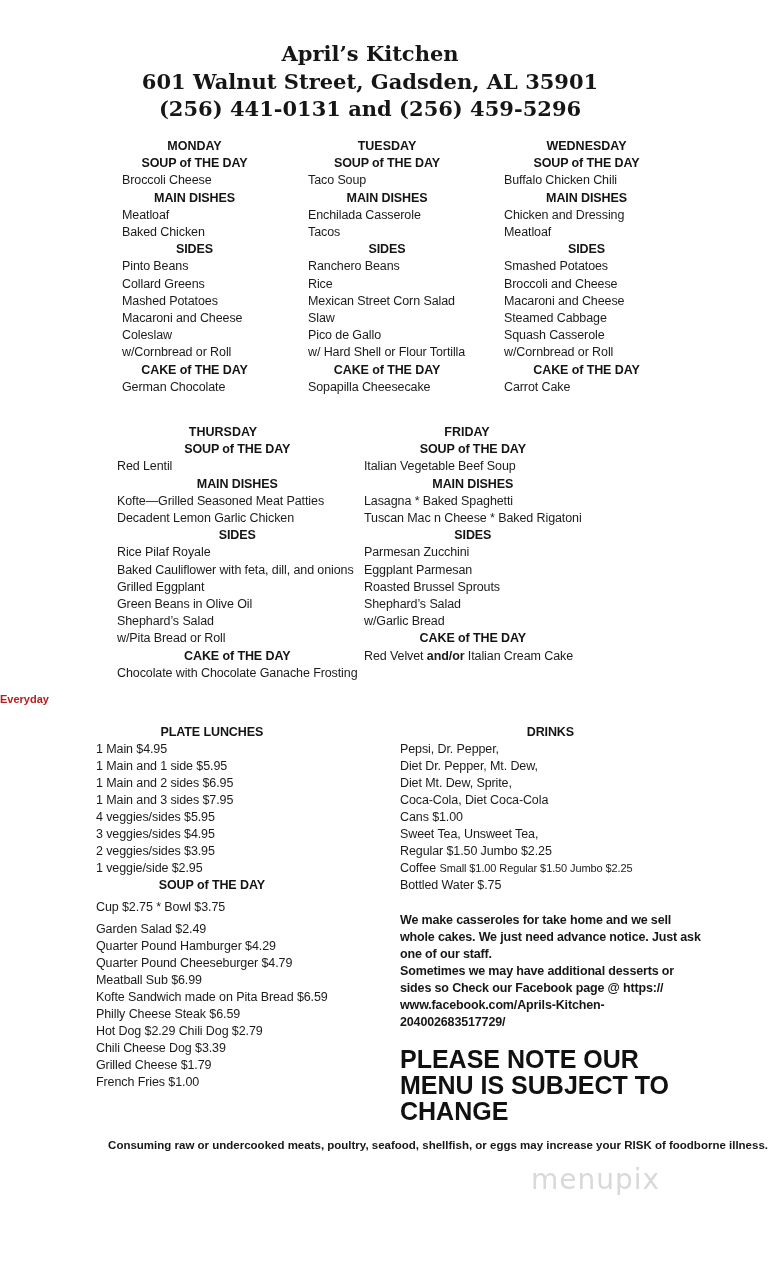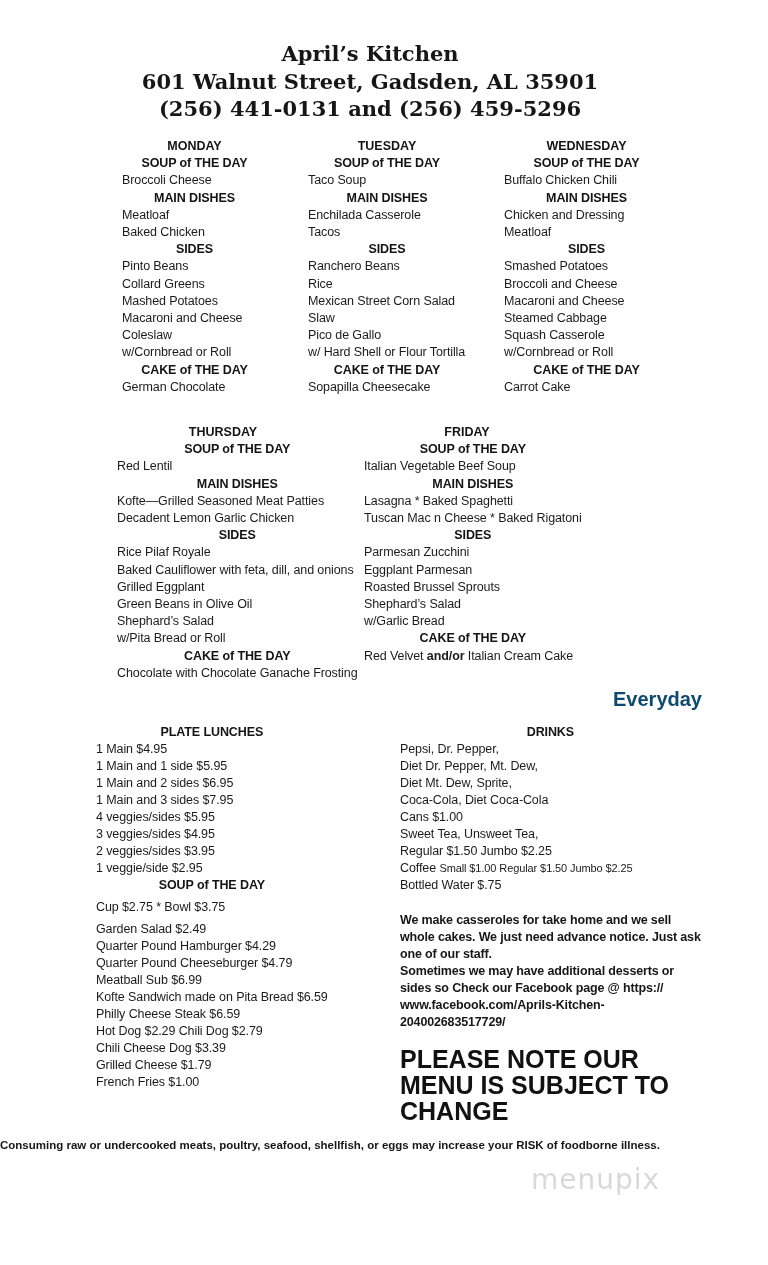--- a/index.html
+++ b/index.html
@@ -30,36 +30,36 @@
   .col-thu .day-name{width:212px;}
   .col-fri .day-name{width:206px;}
   .line{white-space:nowrap;letter-spacing:-0.1px;}
   .heading{font-weight:bold;color:#141414;text-align:center;}
   .seg-bold{font-weight:bold;}
   .seg-small{font-size:11px;margin-top:24px;}
   .seg-normal{font-weight:normal;margin-top:12px;}
   
   .everyday-heading{
     position:absolute;left:0;top:687px;width:702px;
-    text-align:right;font-weight:bold;font-size:20px;line-height:24px;color:#0c4a6e;
+    text-align:left;font-weight:bold;font-size:11px;line-height:24px;color:#b91c1c;
   }
   .bottom-col{position:absolute;font-size:12.5px;line-height:17px;}
   #bottom-left{left:96px;top:724px;}
   #bottom-right{left:400px;top:724px;}
   .gap{margin-top:5px;}
   .gap-lg{margin-top:18px;}
   .note{font-weight:bold;white-space:nowrap;letter-spacing:-0.15px;color:#171717;}
   .notice{
     position:absolute;left:400px;top:1046px;width:300px;
     font-weight:bold;font-size:25px;line-height:26px;color:#111;
   }
   
   .disclaimer{
     position:absolute;left:0;top:1138px;width:768px;
-    text-align:left;font-weight:bold;font-size:11.5px;line-height:14px;color:#171717;
+    text-align:right;font-weight:bold;font-size:11.5px;line-height:14px;color:#171717;
   }
   .watermark{
     position:absolute;left:531px;top:1163px;
     font-family:"DejaVu Sans", sans-serif;
     font-size:28px;letter-spacing:1px;color:#d9d9d9;font-weight:normal;
   }
 </style>
 </head>
 <body>
 

